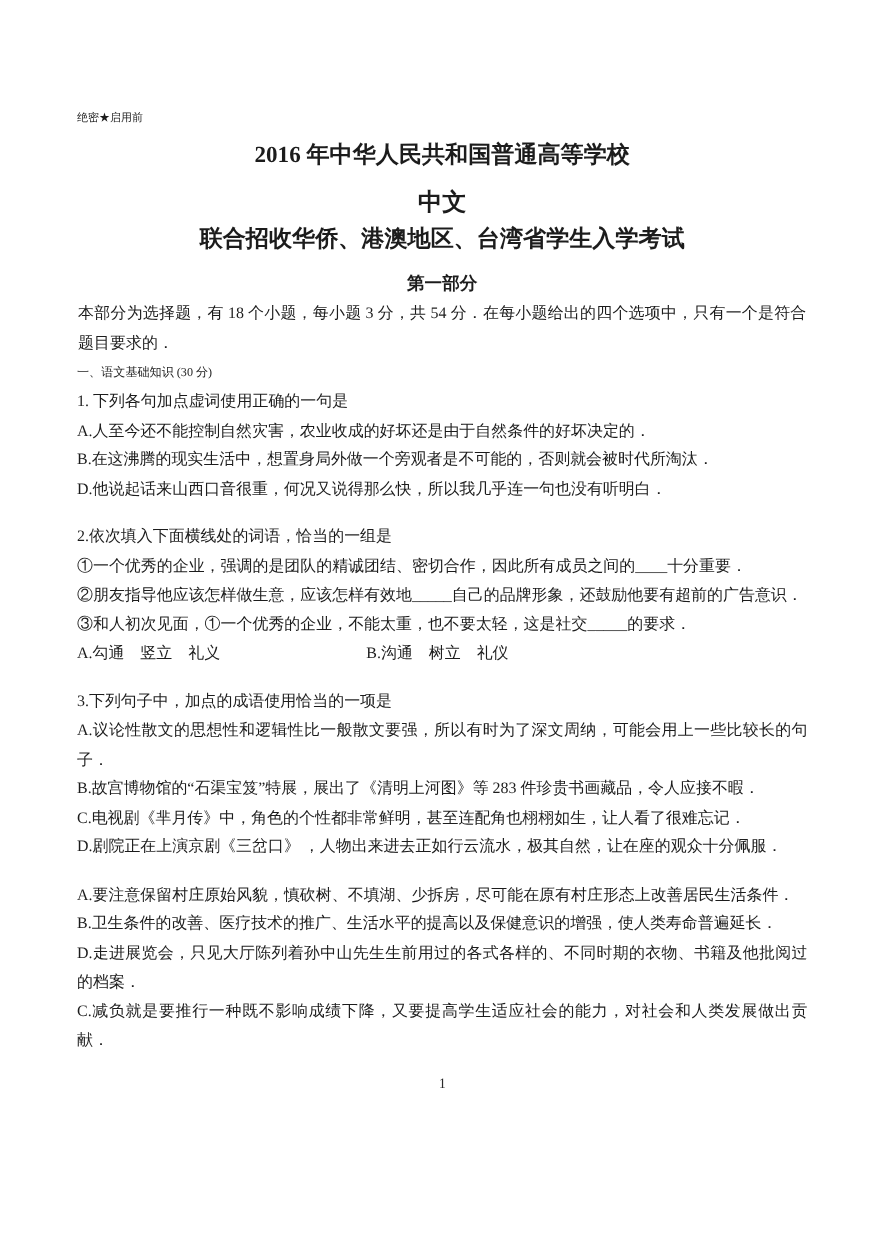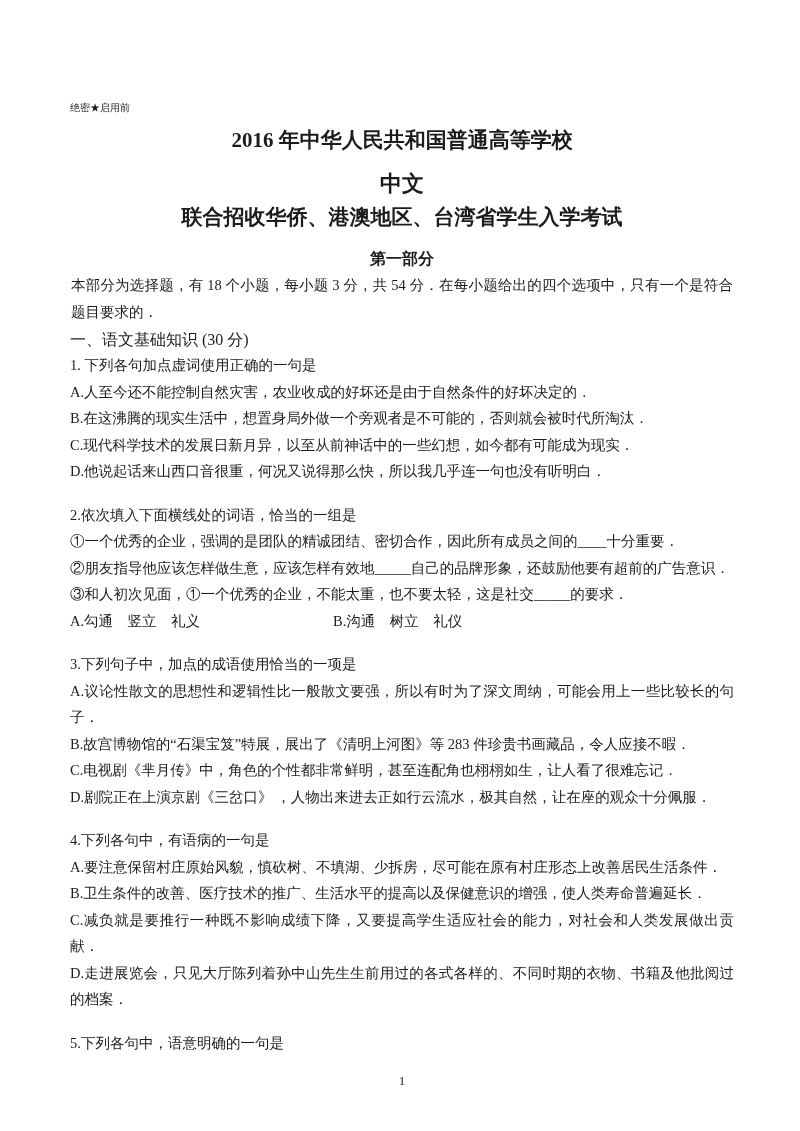--- a/index.html
+++ b/index.html
@@ -38,21 +38,21 @@
     line-height: 25px;
     margin: 0;
   }
   .intro {
     margin: 1px;
     font-size: 14.5px;
     line-height: 27px;
     text-align: justify;
   }
   .part-title {
-    font-size: 16px;
+    font-size: 11px;
     line-height: 25px;
     margin: 0;
   }
   .question { margin: 0; font-size: 14.5px; }
   .question + .question { margin-top: 17px; }
   .line {
     line-height: 26.5px;
     text-align: justify;
     margin: 0;
   }
@@ -84,21 +84,20 @@
   <div class="section-head">第一部分</div>
 
   <p class="intro">本部分为选择题，有 18 个小题，每小题 3 分，共 54 分．在每小题给出的四个选项中，只有一个是符合题目要求的．</p>
 
   <div class="part-title">一、语文基础知识 (30 分)</div>
 
   <div class="question">
     <div class="line">1. 下列各句加点虚词使用正确的一句是</div>
     <div class="line">A.人至今还不能控制自然灾害，农业收成的好坏还是由于自然条件的好坏决定的．</div>
     <div class="line">B.在这沸腾的现实生活中，想置身局外做一个旁观者是不可能的，否则就会被时代所淘汰．</div>
-    <div class="line">C.现代科学技术的发展日新月异，以至从前神话中的一些幻想，如今都有可能成为现实．</div>
     <div class="line">D.他说起话来山西口音很重，何况又说得那么快，所以我几乎连一句也没有听明白．</div>
   </div>
 
   <div class="question">
     <div class="line">2.依次填入下面横线处的词语，恰当的一组是</div>
     <div class="line">①一个优秀的企业，强调的是团队的精诚团结、密切合作，因此所有成员之间的____十分重要．</div>
     <div class="line">②朋友指导他应该怎样做生意，应该怎样有效地_____自己的品牌形象，还鼓励他要有超前的广告意识．</div>
     <div class="line">③和人初次见面，①一个优秀的企业，不能太重，也不要太轻，这是社交_____的要求．</div>
     <div class="opt-row">
       <span class="opt-cell-left">A.勾通　竖立　礼义</span>
@@ -108,26 +107,22 @@
 
   <div class="question">
     <div class="line">3.下列句子中，加点的成语使用恰当的一项是</div>
     <div class="line">A.议论性散文的思想性和逻辑性比一般散文要强，所以有时为了深文周纳，可能会用上一些比较长的句子．</div>
     <div class="line">B.故宫博物馆的“石渠宝笈”特展，展出了《清明上河图》等 283 件珍贵书画藏品，令人应接不暇．</div>
     <div class="line">C.电视剧《芈月传》中，角色的个性都非常鲜明，甚至连配角也栩栩如生，让人看了很难忘记．</div>
     <div class="line">D.剧院正在上演京剧《三岔口》 ，人物出来进去正如行云流水，极其自然，让在座的观众十分佩服．</div>
   </div>
 
   <div class="question">
-    <div class="line">4.下列各句中，有语病的一句是</div>
     <div class="line">A.要注意保留村庄原始风貌，慎砍树、不填湖、少拆房，尽可能在原有村庄形态上改善居民生活条件．</div>
     <div class="line">B.卫生条件的改善、医疗技术的推广、生活水平的提高以及保健意识的增强，使人类寿命普遍延长．</div>
+    <div class="line">D.走进展览会，只见大厅陈列着孙中山先生生前用过的各式各样的、不同时期的衣物、书籍及他批阅过的档案．</div>
     <div class="line">C.减负就是要推行一种既不影响成绩下降，又要提高学生适应社会的能力，对社会和人类发展做出贡献．</div>
-    <div class="line">D.走进展览会，只见大厅陈列着孙中山先生生前用过的各式各样的、不同时期的衣物、书籍及他批阅过的档案．</div>
   </div>
 
-  <div class="question">
-    <div class="line">5.下列各句中，语意明确的一句是</div>
-  </div>
 
   <div class="page-number">1</div>
 
 </div>
 
 </body></html>

